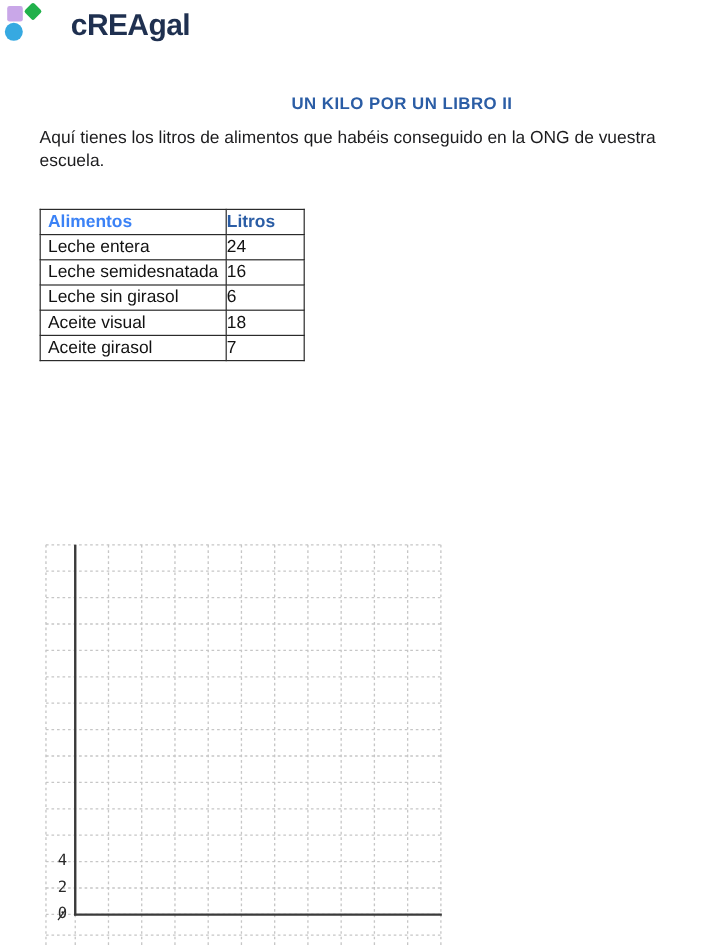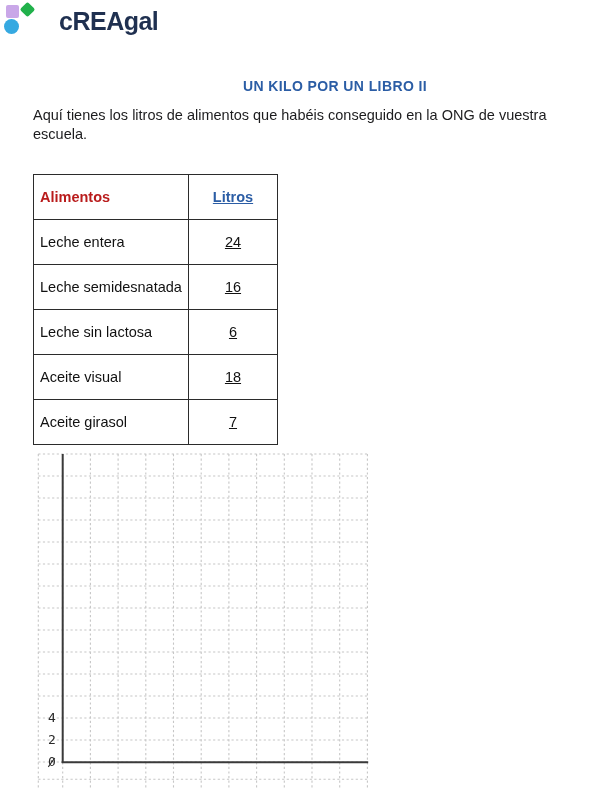--- a/index.html
+++ b/index.html
@@ -19,22 +19,22 @@
 
   
   .para { position:absolute; left:33px; margin:0; font-size:14.5px; line-height:19px; color:#1c1c1e; }
   .para1 { top:106px; width:562px; }
   .para2 { top:368px; width:552px; }
 
   
   .food-table { position:absolute; left:33px; top:174px; border-collapse:collapse; font-size:14.5px; color:#111; }
   .food-table th, .food-table td { border:1.5px solid #2b2b2b; height:20px; padding:0 4px 0 6px; }
   .food-table .c-al { width:144px; text-align:left; }
-  .food-table .c-li { width:64px; text-align:center; padding:12px;text-decoration:underline; }
-  .food-table th.c-al { font-weight:bold; color:#b91c1c; }
+  .food-table .c-li { width:64px; text-align:left; padding:0; }
+  .food-table th.c-al { font-weight:bold; color:#3b82f6; }
   .food-table th.c-li { font-weight:bold; color:#2b5da5; }
 
   
   .chart-svg { position:absolute; left:0; top:0; width:600px; height:791px; }
   .ylabel { position:absolute; left:44px; width:16px; height:16px; line-height:16px; text-align:center;
             font-family:"DejaVu Sans Mono", monospace; font-size:13px; color:#2a2a2a; }
   .ylabel .digit { position:relative; }
   .y4 { top:710px; } .y2 { top:732px; } .y0 { top:754px; }
   .zero-slash { position:absolute; left:7.2px; top:2.5px; width:1.4px; height:11px; background:#2a2a2a;
                 transform:rotate(36deg); }
@@ -65,21 +65,21 @@
     <tbody>
       <tr>
         <td class="c-al">Leche entera</td>
         <td class="c-li">24</td>
       </tr>
       <tr>
         <td class="c-al">Leche semidesnatada</td>
         <td class="c-li">16</td>
       </tr>
       <tr>
-        <td class="c-al">Leche sin lactosa</td>
+        <td class="c-al">Leche sin girasol</td>
         <td class="c-li">6</td>
       </tr>
       <tr>
         <td class="c-al">Aceite visual</td>
         <td class="c-li">18</td>
       </tr>
       <tr>
         <td class="c-al">Aceite girasol</td>
         <td class="c-li">7</td>
       </tr>

